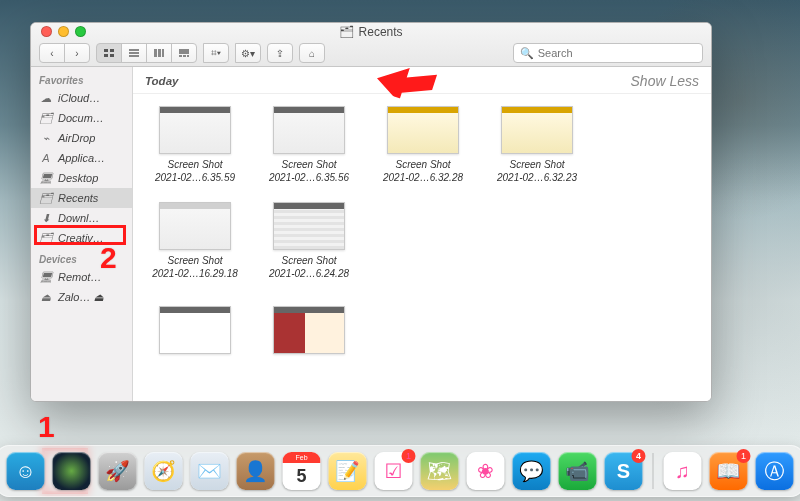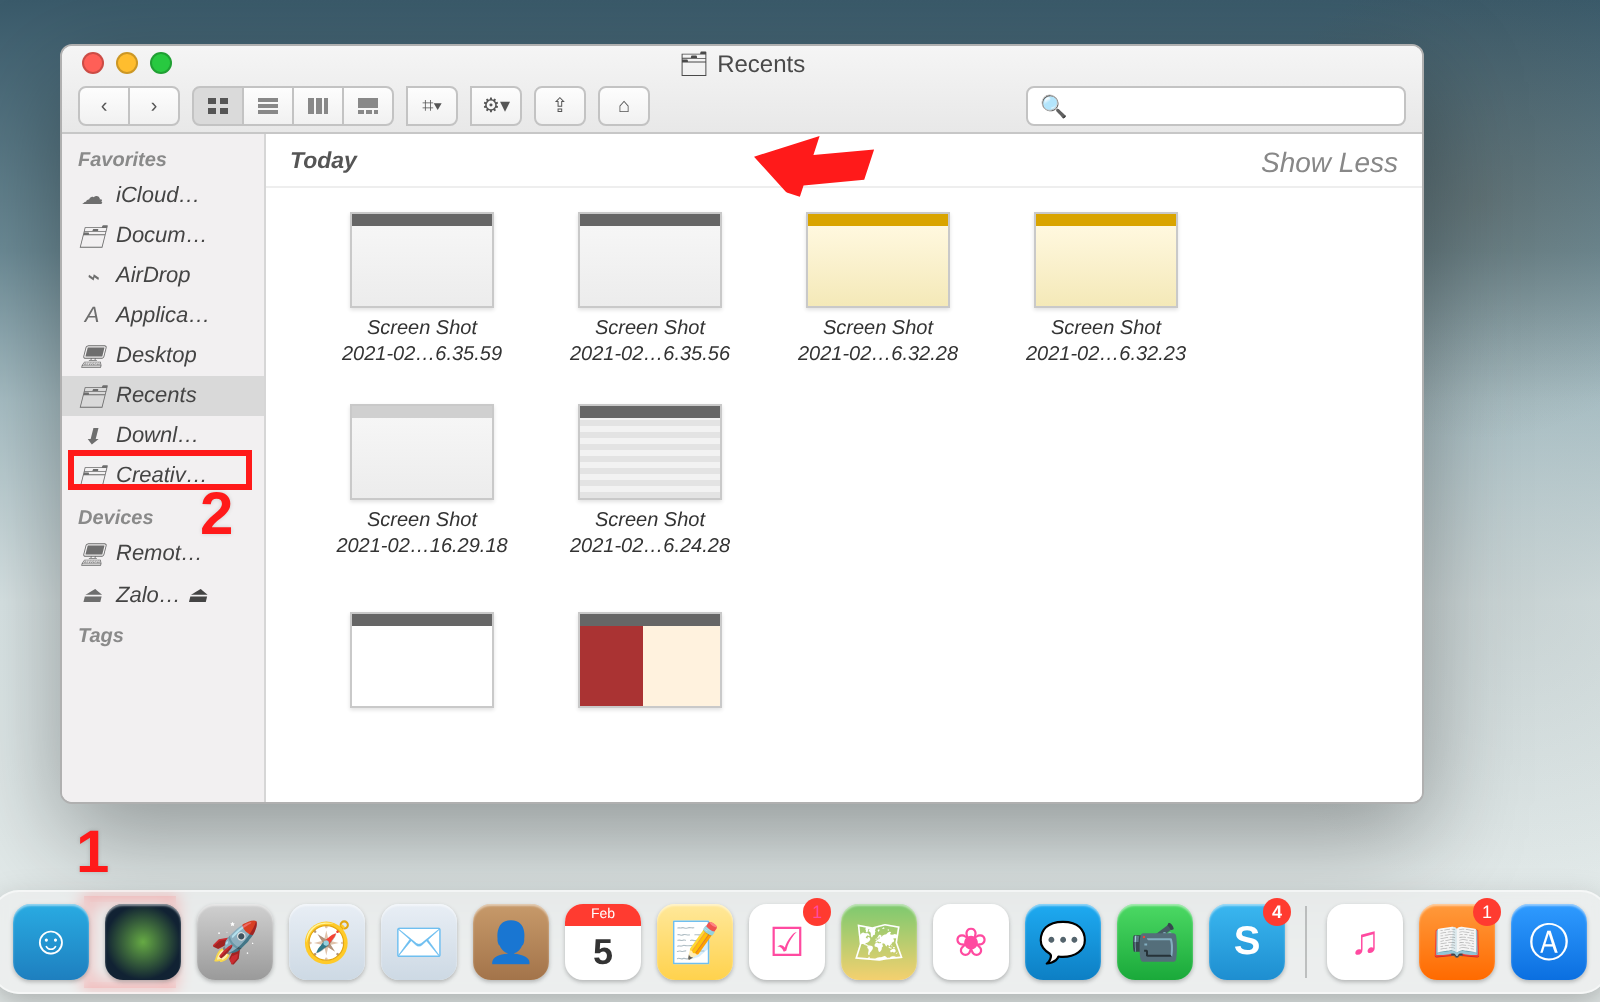--- a/index.html
+++ b/index.html
@@ -91,21 +91,21 @@
   .tag-dot{width:9px;height:9px;border-radius:50%;}
 
   .content { flex:1; overflow:auto; background:#fff; }
   .section-head {
     display:flex; align-items:center; justify-content:space-between;
     padding:6px 12px 4px; border-bottom:1px solid #eee;
     font-size:11.5px; color:#555; font-weight:600;
   }
   .showless{ font-weight:400; color:#888; font-size:14px }
   .grid {
-    display:flex; flex-wrap:wrap; gap:18px 22px; padding:12px 32px 14px;
+    display:flex; flex-wrap:wrap; gap:18px 22px; padding:12px 16px 14px;
   }
   .file {
     width:92px; display:flex; flex-direction:column; align-items:center; gap:5px;
   }
   .thumb {
     width:72px; height:48px; background:#fff; border:1px solid #c9c9c9;
     box-shadow:0 1px 2px rgba(0,0,0,.12);
     display:flex; flex-direction:column; overflow:hidden;
   }
   .thumb .bar{height:6px;background:#666}
@@ -216,20 +216,21 @@
         <div class="tb-btn">⌗▾</div>
       </div>
       <div class="tb-group">
         <div class="tb-btn">⚙︎▾</div>
       </div>
       <div class="tb-btn">⇪</div>
       <div class="tb-btn">⌂</div>
       <div class="spacer"></div>
       <div class="search-field">
         <span>🔍</span>
+        <input placeholder="Search" style="">
       </div>
     </div>
   </div>
 
   <div class="body">
     <div class="sidebar" id="sidebar">
         <div class="sb-head">Favorites</div>
         <div class="sb-item">
           <span class="sb-icon">☁︎</span>
           <span>iCloud…</span>
@@ -264,21 +265,20 @@
         </div>
         <div class="sb-head">Devices</div>
         <div class="sb-item">
           <span class="sb-icon">🖥</span>
           <span>Remot…</span>
         </div>
         <div class="sb-item">
           <span class="sb-icon">⏏</span>
           <span>Zalo… ⏏</span>
         </div>
-        <div class="sb-head">Tags</div>
       </div>
     <div class="content">
       <div class="section-head">
         <span>Today</span>
         <span class="showless">Show Less</span>
       </div>
       <div class="grid" id="grid-today">
           <div class="file">
             <div class="thumb dark">
               <div class="bar"></div>

